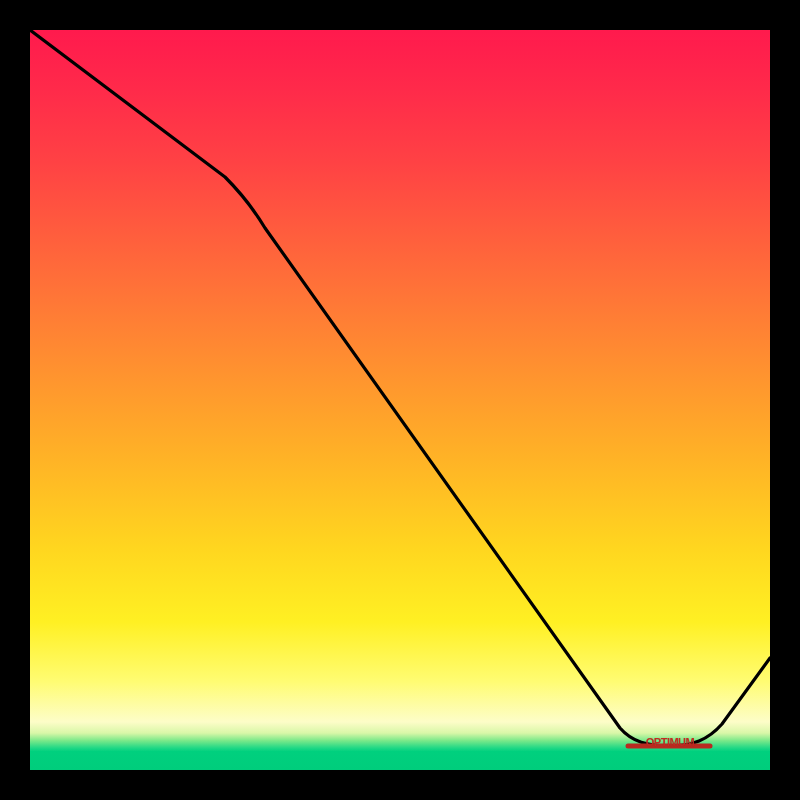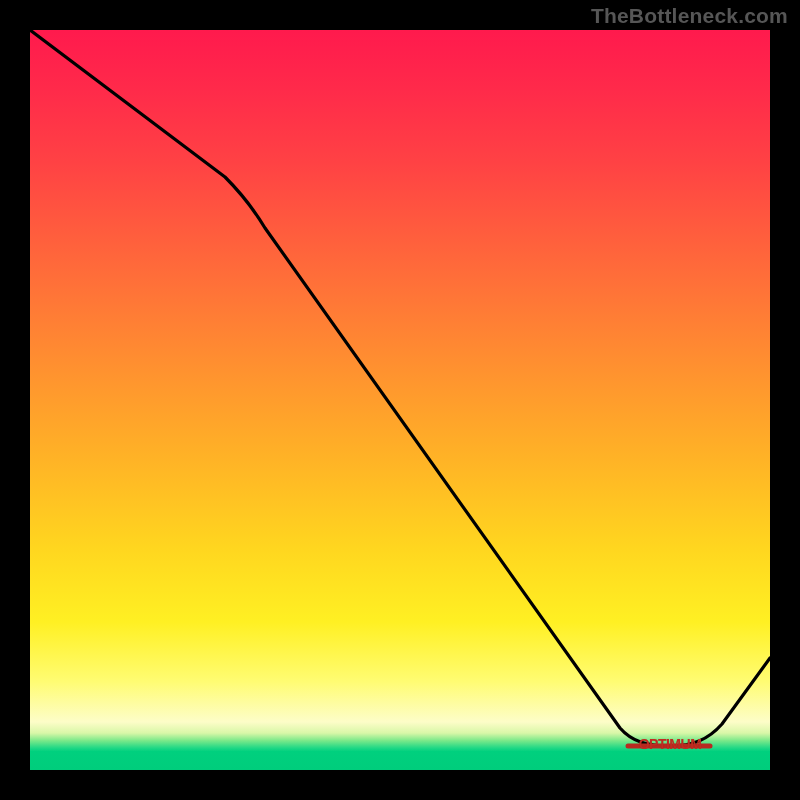--- a/index.html
+++ b/index.html
@@ -69,21 +69,21 @@
     left: 30px;
     top: 30px;
     width: 740px;
     height: 740px;
     pointer-events: none;
   }
 
   .marker-label {
     position: absolute;
     color: #c22b21;
-    font-size: 14px;
+    font-size: 11px;
     font-weight: 700;
     letter-spacing: -0.5px;
     transform: translate(-50%, 0);
     white-space: nowrap;
     text-shadow: 0 0 1px rgba(0,0,0,0.15);
     text-align: right;
   }
 </style>
 </head>
 <body>
@@ -104,14 +104,13 @@
     <line x1="598" y1="716" x2="680" y2="716" stroke="#b82a20" stroke-width="5" stroke-linecap="round"></line>
   </svg>
 
   <div class="marker-label" style="left: 670px; top: 736px;">OPTIMUM</div>
 
   <div class="mask-left"></div>
   <div class="mask-right"></div>
   <div class="mask-top"></div>
   <div class="mask-bottom"></div>
 
-  <div class="watermark">TheBottleneck.com</div>
 </div>
 
 </body></html>

